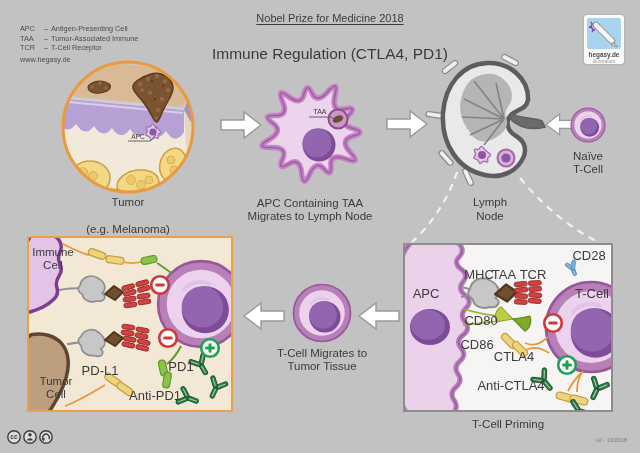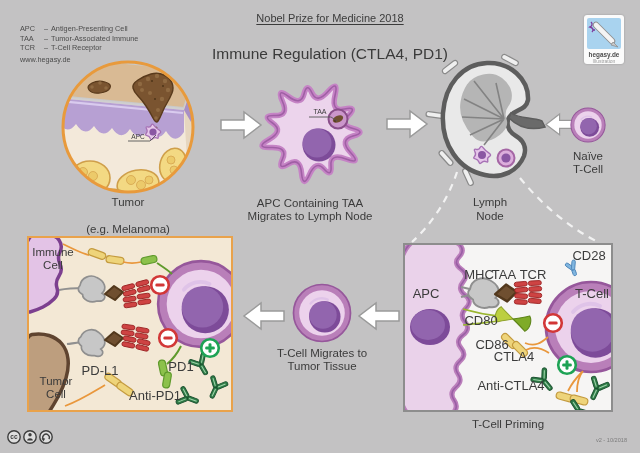--- a/index.html
+++ b/index.html
@@ -373,19 +373,19 @@
   <div class="lbl sm" style="left:181px;top:361px">PD1</div>
   <div class="lbl sm" style="left:155px;top:390px">Anti-PD1</div>
 
   <div class="lbl sm" style="left:426px;top:288px">APC</div>
   <div class="lbl sm" style="left:479px;top:269px">MHC</div>
   <div class="lbl sm" style="left:504px;top:269px">TAA</div>
   <div class="lbl sm" style="left:533px;top:269px">TCR</div>
   <div class="lbl sm" style="left:589px;top:250px">CD28</div>
   <div class="lbl sm" style="left:592px;top:288px">T-Cell</div>
   <div class="lbl sm" style="left:481px;top:315px">CD80</div>
-  <div class="lbl sm" style="left:492px;top:339px">CD86</div>
+  <div class="lbl sm" style="left:477px;top:339px">CD86</div>
   <div class="lbl sm" style="left:514px;top:351px">CTLA4</div>
   <div class="lbl sm" style="left:511px;top:380px">Anti-CTLA4</div>
   <div class="lbl" style="left:508px;top:418px">T-Cell Priming</div>
 
   <div id="version" class="abs">v2 - 10/2018</div>
 </div>
 
 </body></html>

